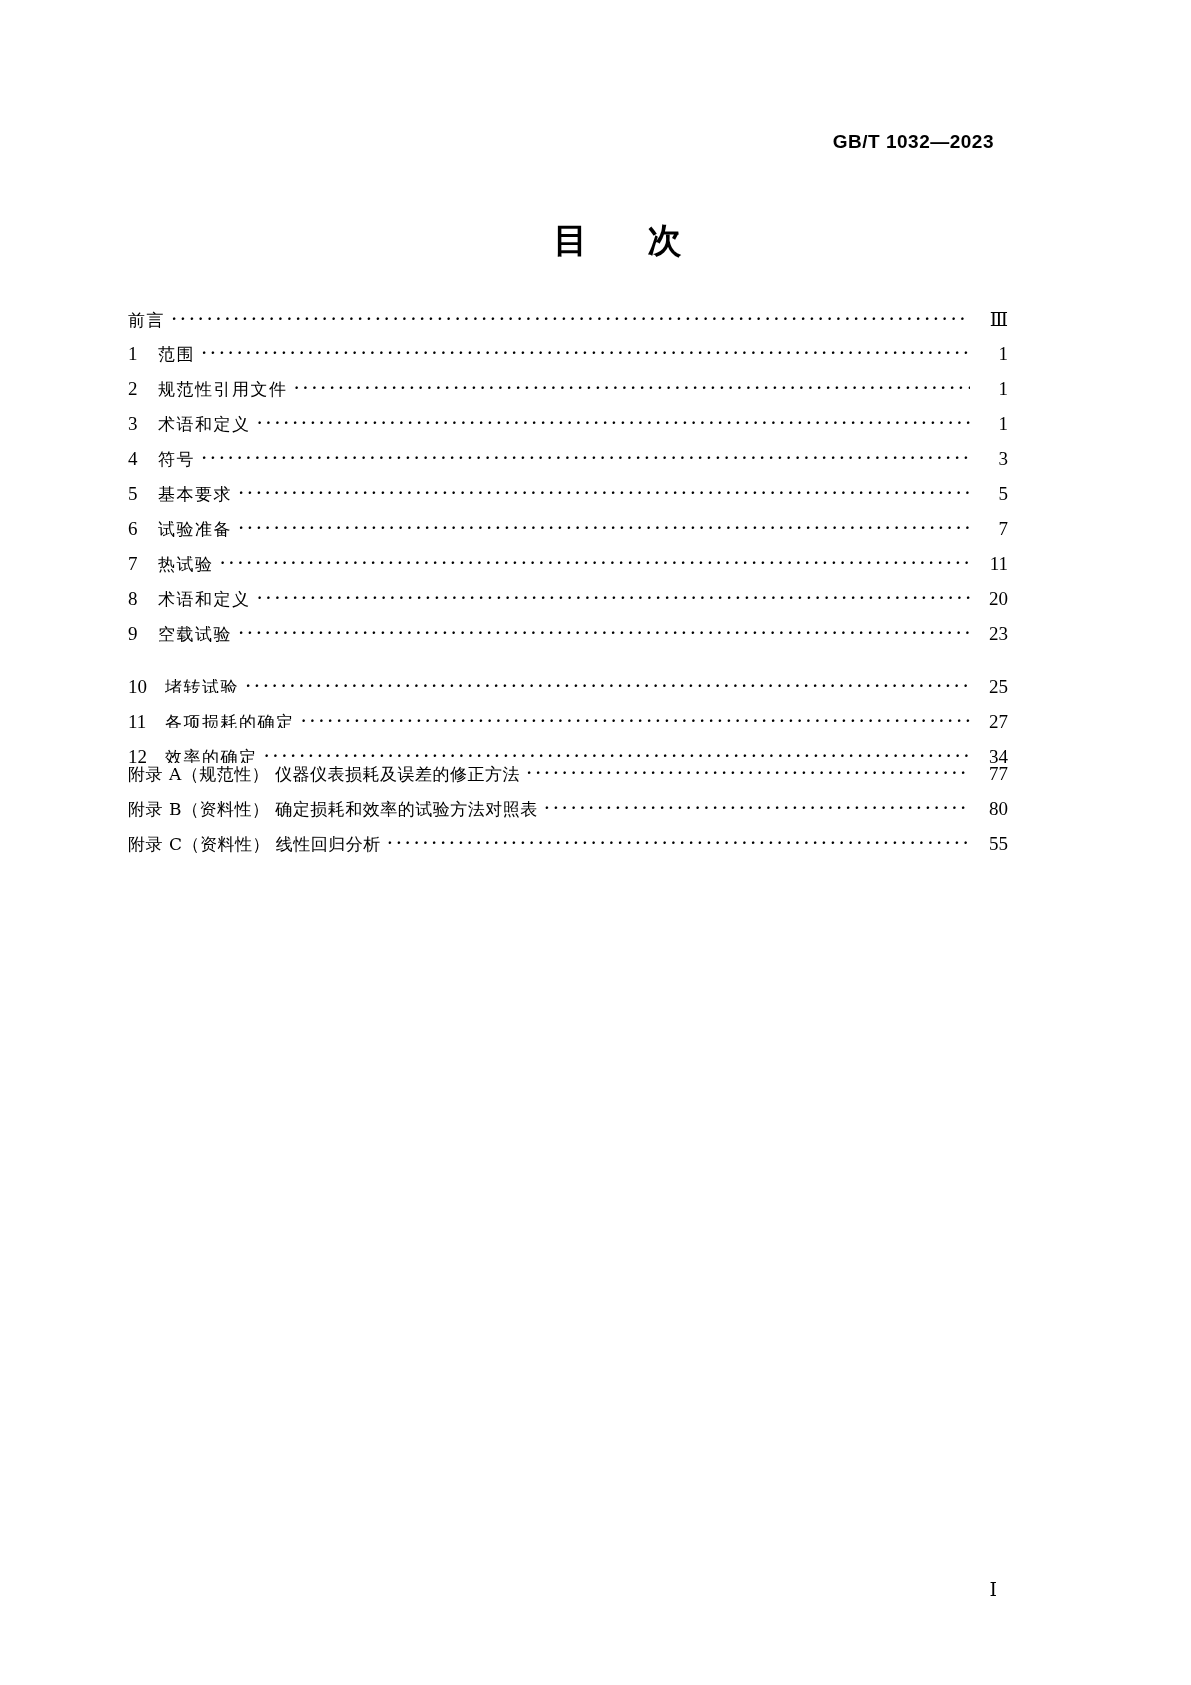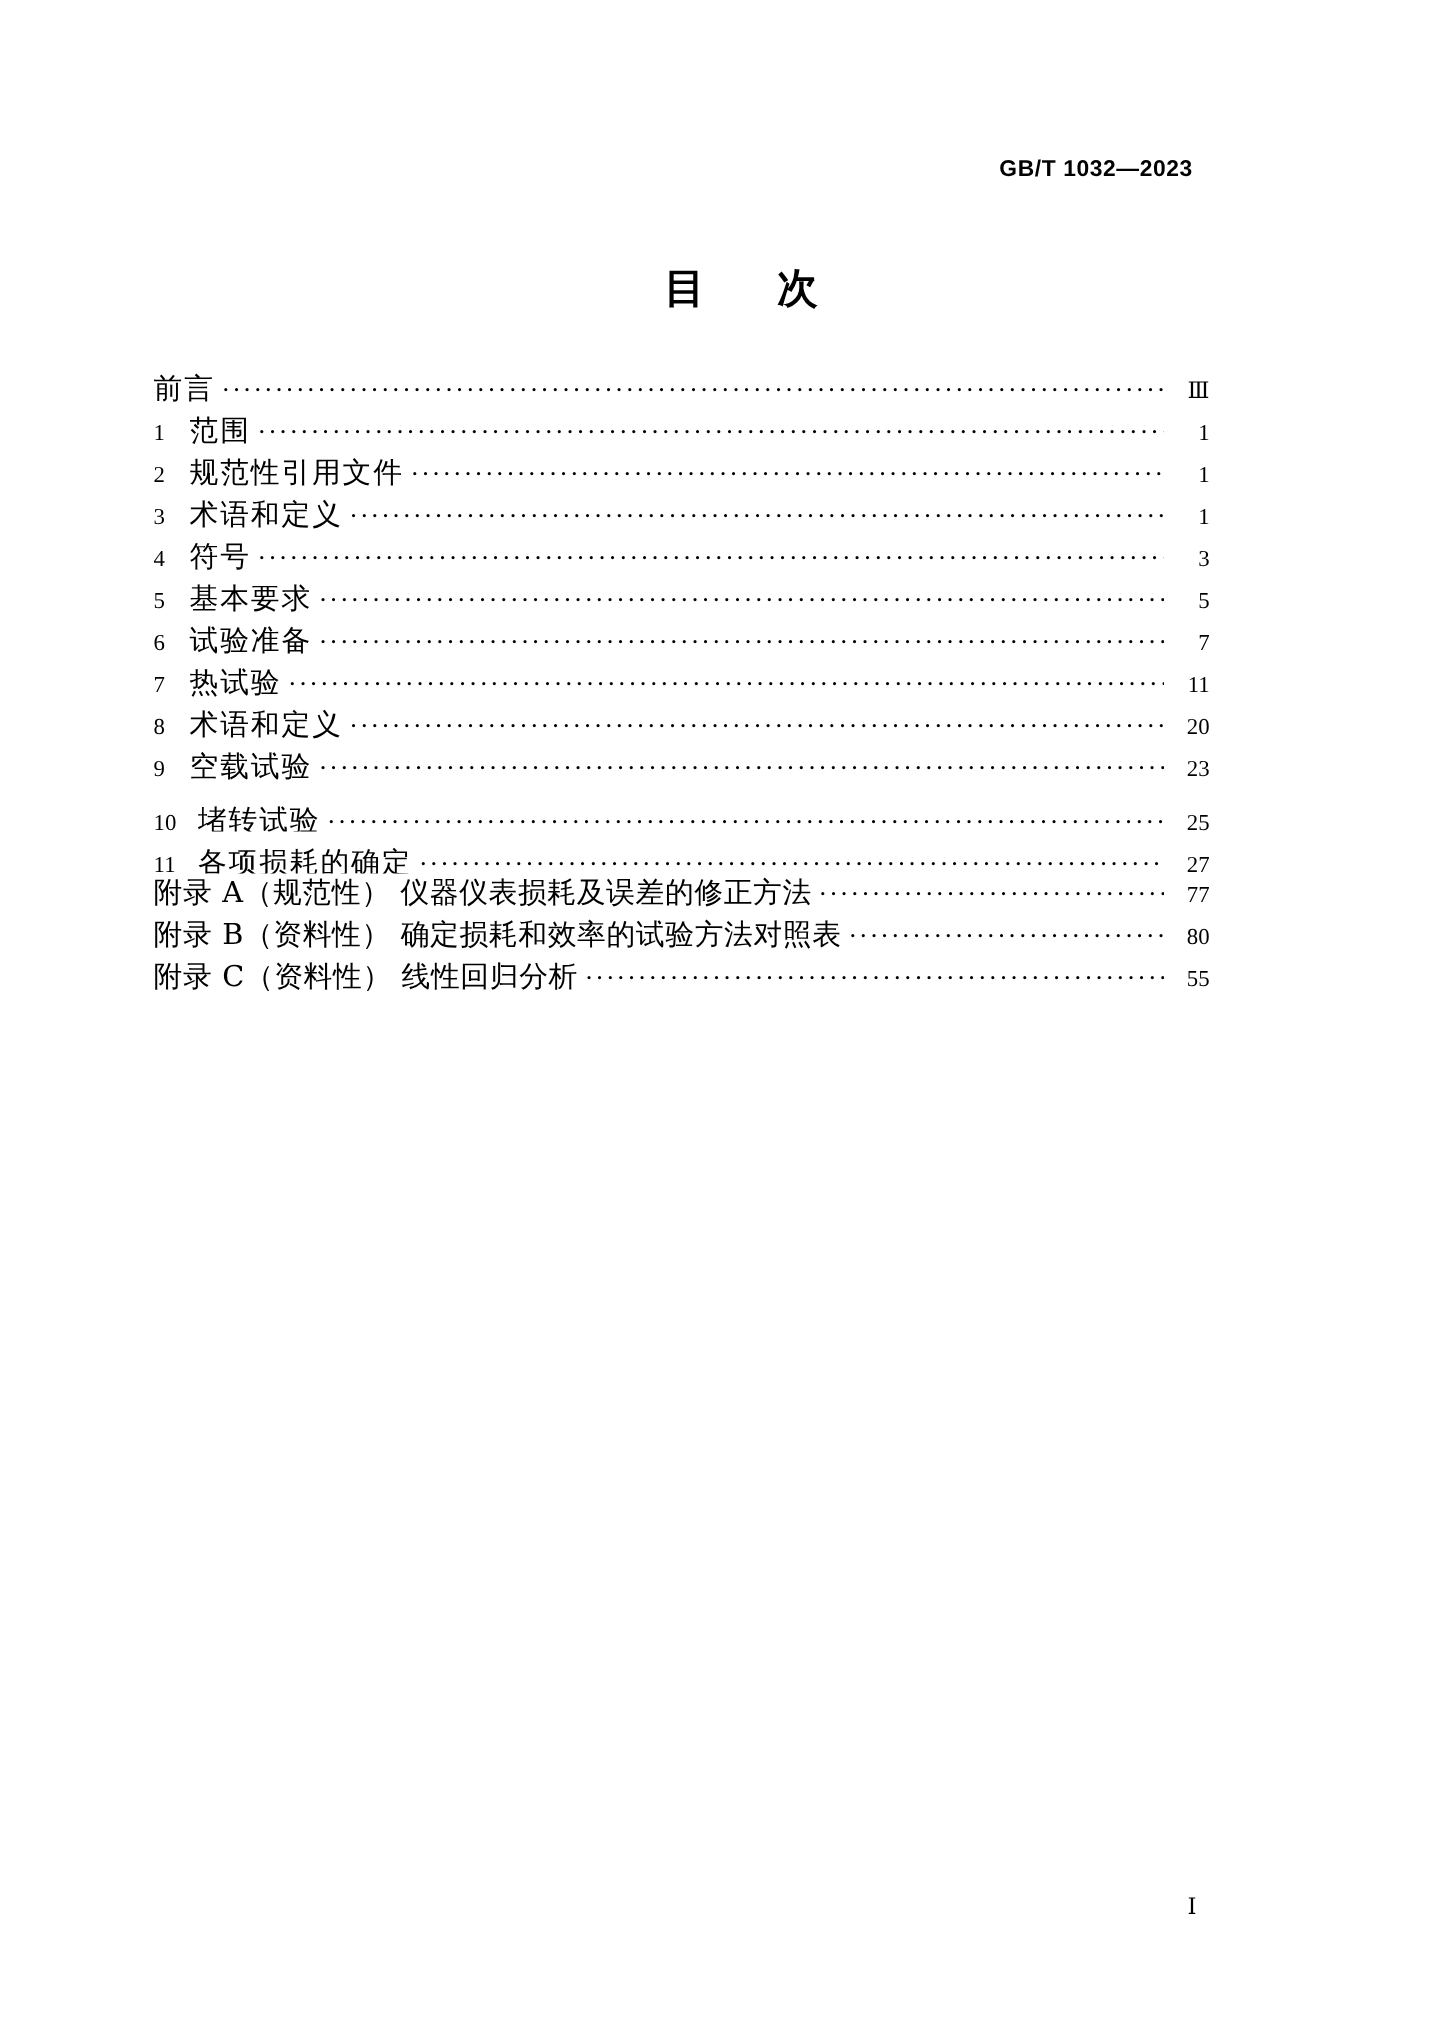--- a/index.html
+++ b/index.html
@@ -66,21 +66,21 @@
     display: inline-block;
     font-family: "Liberation Serif", "DejaVu Serif", serif;
     font-size: 19px;
     flex: 0 0 auto;
   }
   .toc-row .num.w1 { width: 30px; }
   .toc-row .num.w2 { width: 37px; margin-top: 18px; }
   .toc-row .label {
     flex: 0 0 auto;
     font-family: "DejaVu Serif", "Liberation Serif", serif;
-    font-size: 24px;
+    font-size: 17px;
     letter-spacing: 1.5px;
   }
   .toc-row .label.nogap { letter-spacing: 0.5px; }
   .toc-row .leader {
     flex: 1 1 auto;
     margin: 0 4px 0 6px;
     overflow: hidden;
     position: relative;
     height: 20px;
   }
@@ -189,20 +189,26 @@
         <span class="leader"></span>
         <span class="pagenum">25</span>
       </div>
       <div class="toc-row">
         <span class="num w2">11</span>
         <span class="label">各项损耗的确定</span>
         <span class="leader"></span>
         <span class="pagenum">27</span>
       </div>
       <div class="toc-row">
+        <span class="num w2">12</span>
+        <span class="label">效率的确定</span>
+        <span class="leader"></span>
+        <span class="pagenum">34</span>
+      </div>
+      <div class="toc-row">
         <span class="num w1" style="width: 0px;"></span>
         <span class="label nogap">附录 A（规范性）  仪器仪表损耗及误差的修正方法</span>
         <span class="leader"></span>
         <span class="pagenum">77</span>
       </div>
       <div class="toc-row">
         <span class="num w1" style="width: 0px;"></span>
         <span class="label nogap">附录 B（资料性）  确定损耗和效率的试验方法对照表</span>
         <span class="leader"></span>
         <span class="pagenum">80</span>

